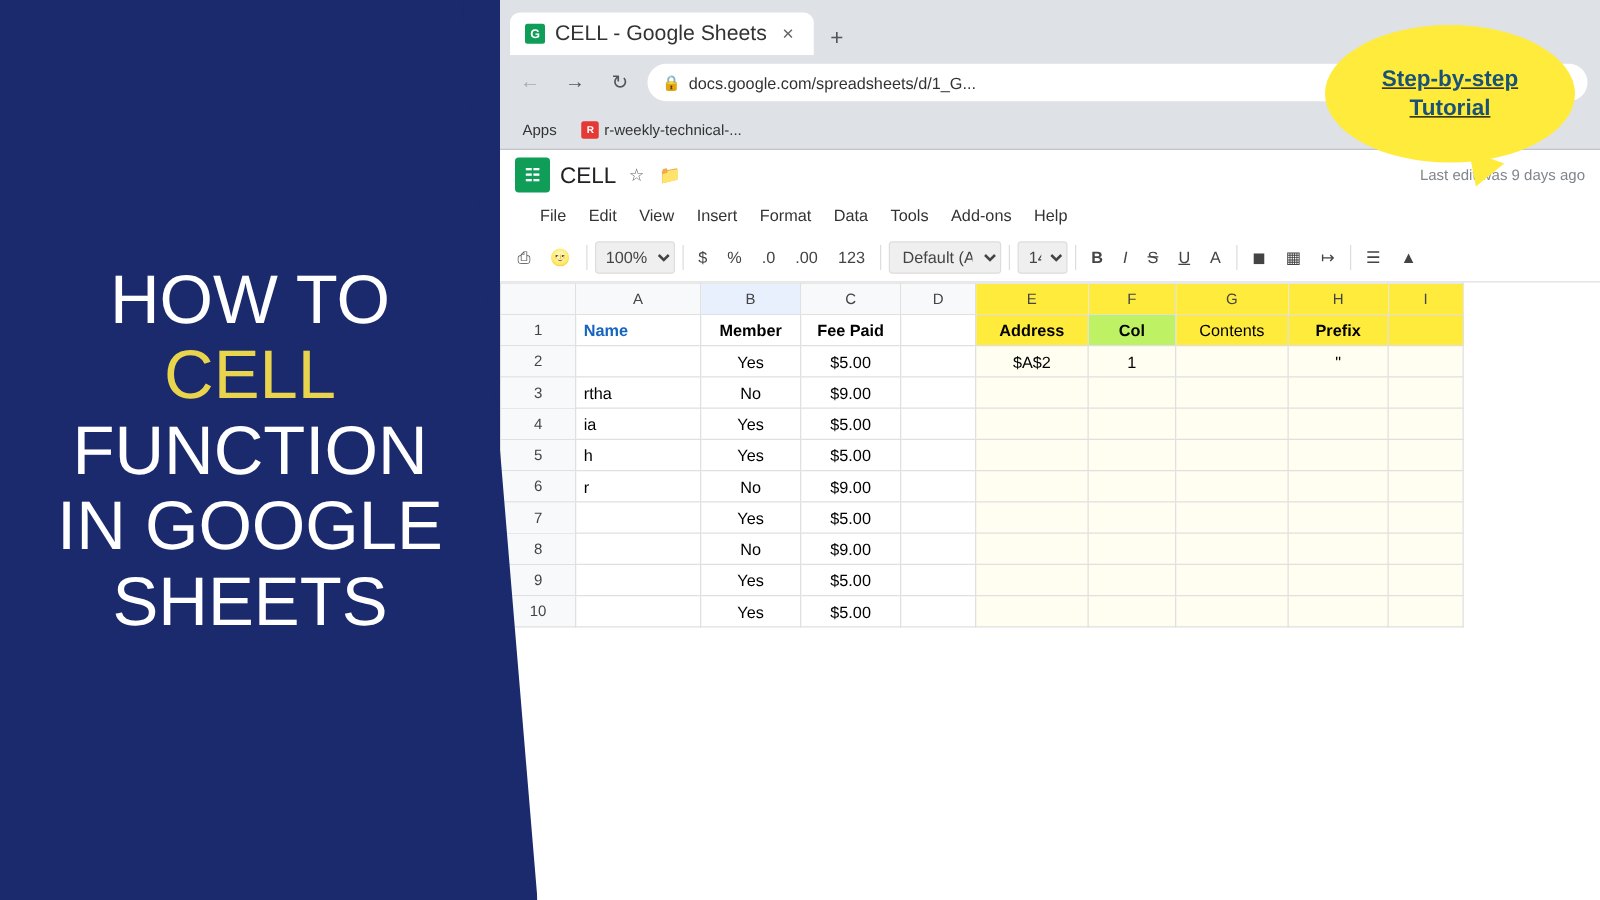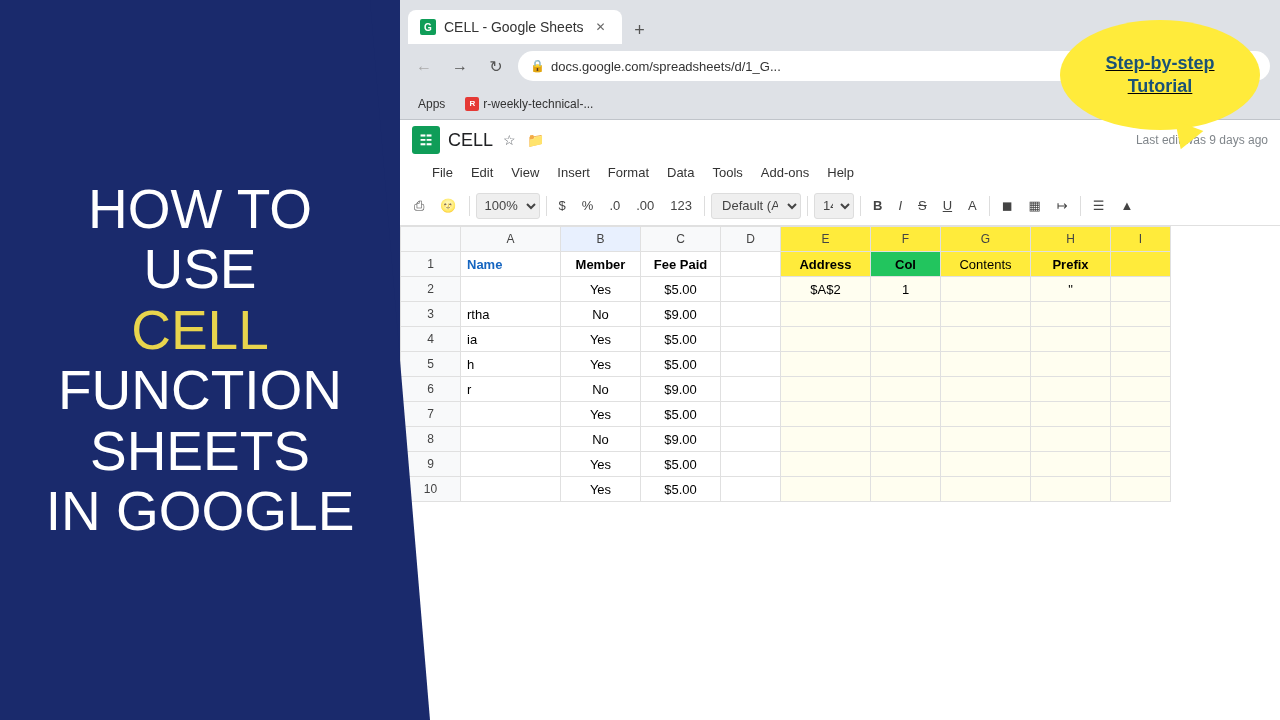--- a/index.html
+++ b/index.html
@@ -77,21 +77,21 @@
     }
     .tab-icon {
       width: 16px;
       height: 16px;
       background: #0f9d58;
       border-radius: 2px;
       display: flex; align-items: center; justify-content: center;
       flex-shrink: 0;
     }
     .tab-icon span { color: white; font-size: 10px; font-weight: bold; }
-    .tab-title { flex: 1; font-size: 14px; white-space: nowrap; overflow: hidden; text-overflow: ellipsis; }
+    .tab-title { flex: 1; font-size: 17px; white-space: nowrap; overflow: hidden; text-overflow: ellipsis; }
     .tab-close {
       width: 18px; height: 18px;
       display: flex; align-items: center; justify-content: center;
       border-radius: 50%;
       font-size: 12px;
       color: #666;
       cursor: pointer;
     }
     .new-tab-btn {
       width: 28px; height: 28px;
@@ -356,25 +356,24 @@
       border-top: 25px solid #ffeb3b;
       transform: rotate(20deg);
     }
   </style>
 </head>
 <body>
 
 <div class="left-panel">
   <div class="main-title">
     <div>HOW TO</div>
-    <div>USE</div>
     <div style="color:#e8d44d;">CELL</div>
     <div>FUNCTION</div>
+    <div>IN GOOGLE</div>
     <div>SHEETS</div>
-    <div>IN GOOGLE</div>
   </div>
 </div>
 
 <div class="right-panel">
 
   <div class="tutorial-bubble">
     <div class="tutorial-text">
       <span>Step-by-step</span><br>
       <span>Tutorial</span>
     </div>
@@ -504,21 +503,21 @@
           </thead>
           <tbody id="sheet-body">
 
             <tr>
               <td class="row-num">1</td>
               <td style="font-weight:bold; color:#1565c0;">Name</td>
               <td style="font-weight:bold; text-align:center;">Member</td>
               <td style="font-weight:bold; text-align:center;">Fee Paid</td>
               <td></td>
               <td style="font-weight:bold; text-align:center; background:#ffeb3b;">Address</td>
-              <td style="font-weight:bold; text-align:center; background:#22c55e;">Col</td>
+              <td style="font-weight:bold; text-align:center; background:#bef264;">Col</td>
               <td style="font-weight:normal; text-align:center; background:#ffeb3b;">Contents</td>
               <td style="font-weight:bold; text-align:center; background:#ffeb3b;">Prefix</td>
               <td style="background:#ffeb3b;"></td>
             </tr>
           <tr>
                 <td class="row-num">2</td>
                 <td></td>
                 <td style="text-align: center;">Yes</td>
                 <td style="text-align: center;">$5.00</td>
                 <td></td>

